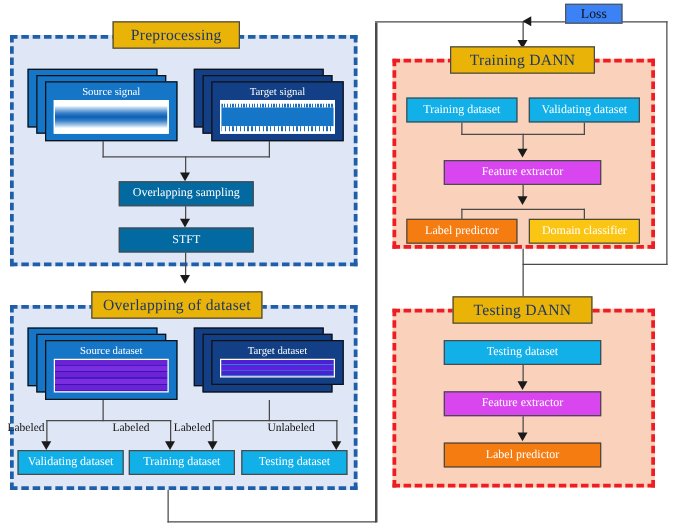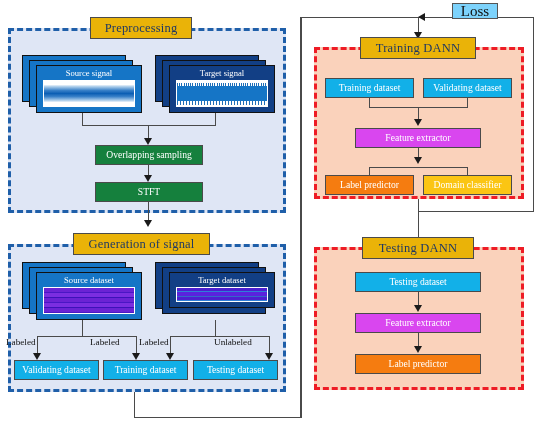--- a/index.html
+++ b/index.html
@@ -33,28 +33,28 @@
   .box{
     display:flex;align-items:center;justify-content:center;
     border:1.5px solid #4a4a4a;
     color:#ffffff;
     font-size:9.6px;
     white-space:nowrap;
     text-align:center;
     line-height:1;
     z-index:20;
   }
-  .box.green{background:#15803d;}
+  .box.green{background:#0369a1;}
   .box.cyan{background:#12b0e8;}
   .box.lightcyan{background:#d946ef;}
   .box.orange{background:#f57c10;}
   .box.yellow{background:#fbc513;}
   .box.gray{
-    background:#7dd3fc;color:#111111;border:1.5px solid #555;
-    font-size:15px;
+    background:#3b82f6;color:#111111;border:1.5px solid #555;
+    font-size:11px;
   }
 
   
   .cardstack{z-index:15;}
   .card{
     position:absolute;
     border:1.5px solid #111;
     box-sizing:border-box;
   }
   .card .cap{
@@ -194,21 +194,21 @@
   <div class="ln lnv" style="left:148px;top:165px;height:12px;"></div>
   <div class="arrow" style="left:143.5px;top:175px;"></div>
 
   <div class="abs box green" style="left:95px;top:182px;width:108px;height:20px;">STFT</div>
 
   <div class="ln lnv" style="left:148px;top:202px;height:20px;"></div>
   <div class="arrow" style="left:143.5px;top:220px;"></div>
 
   <div class="abs group-blue" style="left:8px;top:244px;width:278px;height:148px;"></div>
 
-  <div class="abs chip" style="left:73px;top:233px;width:137px;height:22px;">Generation of signal</div>
+  <div class="abs chip" style="left:73px;top:233px;width:137px;height:22px;">Overlapping of dataset</div>
 
   <div class="abs cardstack" style="left:22px;top:262px;width:122px;height:47px;">
     <div class="card" style="left:0px;top:0px;width:104px;height:47px;background:#1575c6;"></div>
     <div class="card" style="left:7px;top:5px;width:104px;height:47px;background:#1575c6;"></div>
     <div class="card" style="left:14px;top:10px;width:106px;height:48px;background:#1575c6;">
       <div class="cap">Source dataset</div>
       <div class="plate spec-src"></div>
     </div>
   </div>
 

